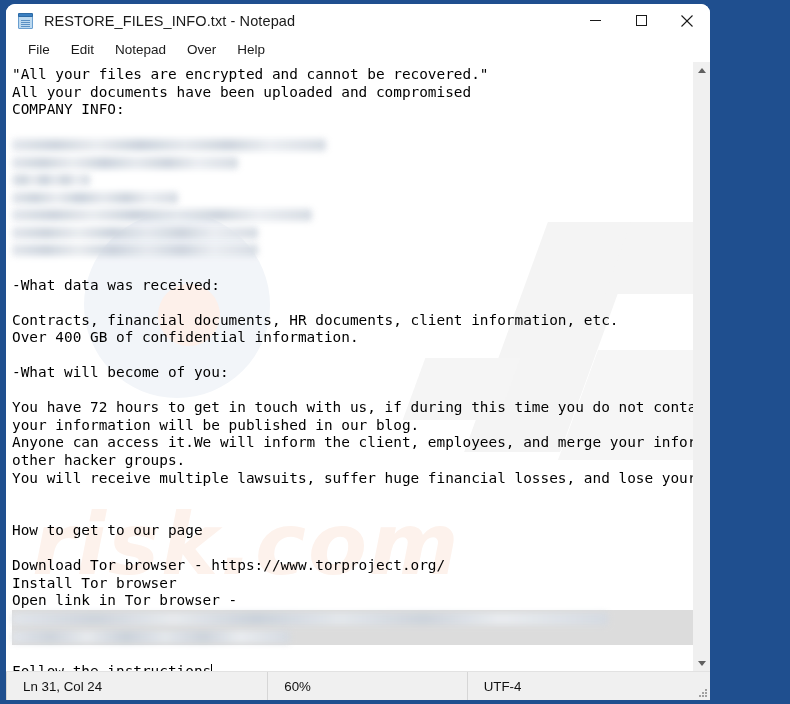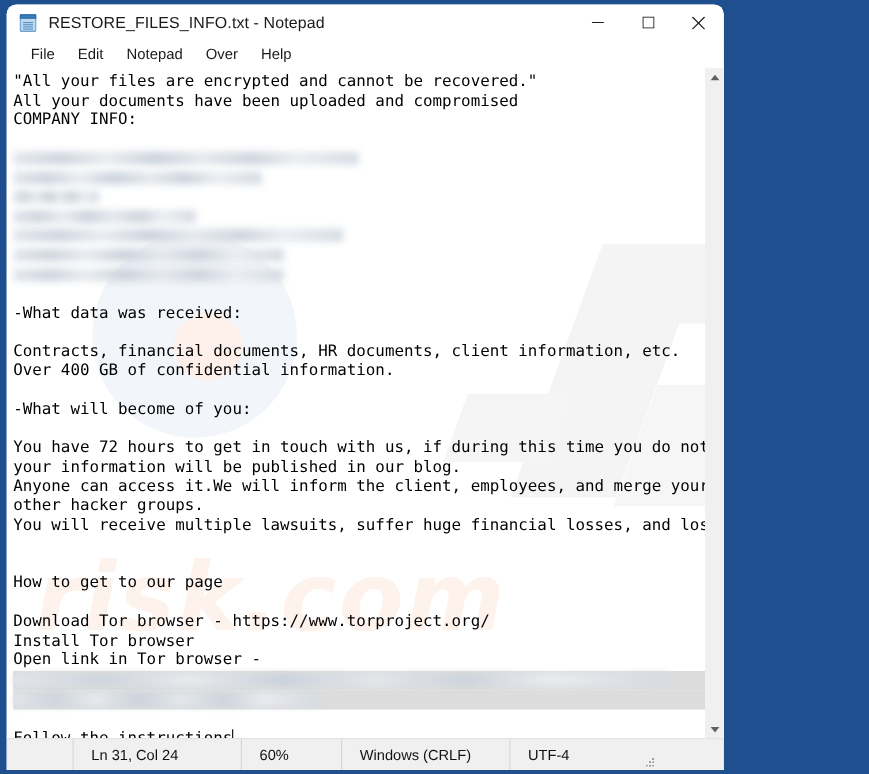--- a/index.html
+++ b/index.html
@@ -10,21 +10,21 @@
   }
   
   #frame{
     position:absolute;inset:0;
     background:#1f4f8f;
   }
   
   #window{
     position:absolute;
     left:6px;top:4px;
-    width:652px;height:696px;
+    width:704px;height:696px;
     background:#ffffff;
     border-top-left-radius:9px;
     border-top-right-radius:9px;
     overflow:hidden;
     display:flex;flex-direction:column;
   }
   
   #titlebar{
     height:33px;flex:0 0 33px;
     display:flex;align-items:center;
@@ -148,24 +148,25 @@
   .sb-arrow{height:16px;width:16px;display:flex;align-items:center;justify-content:center;}
   .sb-arrow i{
     display:block;width:0;height:0;border-left:4px solid transparent;border-right:4px solid transparent;
   }
   .sb-up i{border-bottom:5px solid #606060;}
   .sb-down i{border-top:5px solid #606060;}
   
   #statusbar{
     height:28px;flex:0 0 28px;
     background:#f0f0f0;
-    display:flex;align-items:center;justify-content:center;
+    display:flex;align-items:center;justify-content:space-between;
     font-size:13.3px;color:#111;
     position:relative;
     border-top:1px solid #e2e2e2;
+    gap:27px;
   }
   .st-cell{
     padding:0 16px;height:28px;display:flex;align-items:center;white-space:nowrap;
     border-left:1px solid #d6d6d6;
   }
   #st-ln{min-width:120px;}
   #st-zoom{min-width:58px;justify-content:flex-start;}
   #st-eol{min-width:120px;}
   #st-enc{min-width:86px;}
   #grip{
@@ -251,21 +252,20 @@
           </div>
         <div class="sb-arrow sb-down">
             <i></i>
           </div>
       </div>
     </div>
 
     <div id="statusbar">
       <div class="st-cell" id="st-ln">Ln 31, Col 24</div>
       <div class="st-cell" id="st-zoom">60%</div>
-      <div class="st-cell" id="st-eol">Windows (CRLF)</div>
       <div class="st-cell" id="st-enc">UTF-4</div>
       <div id="grip">
           <span></span>
         </div>
     </div>
 
   </div>
 </div>
 
 </body></html>

